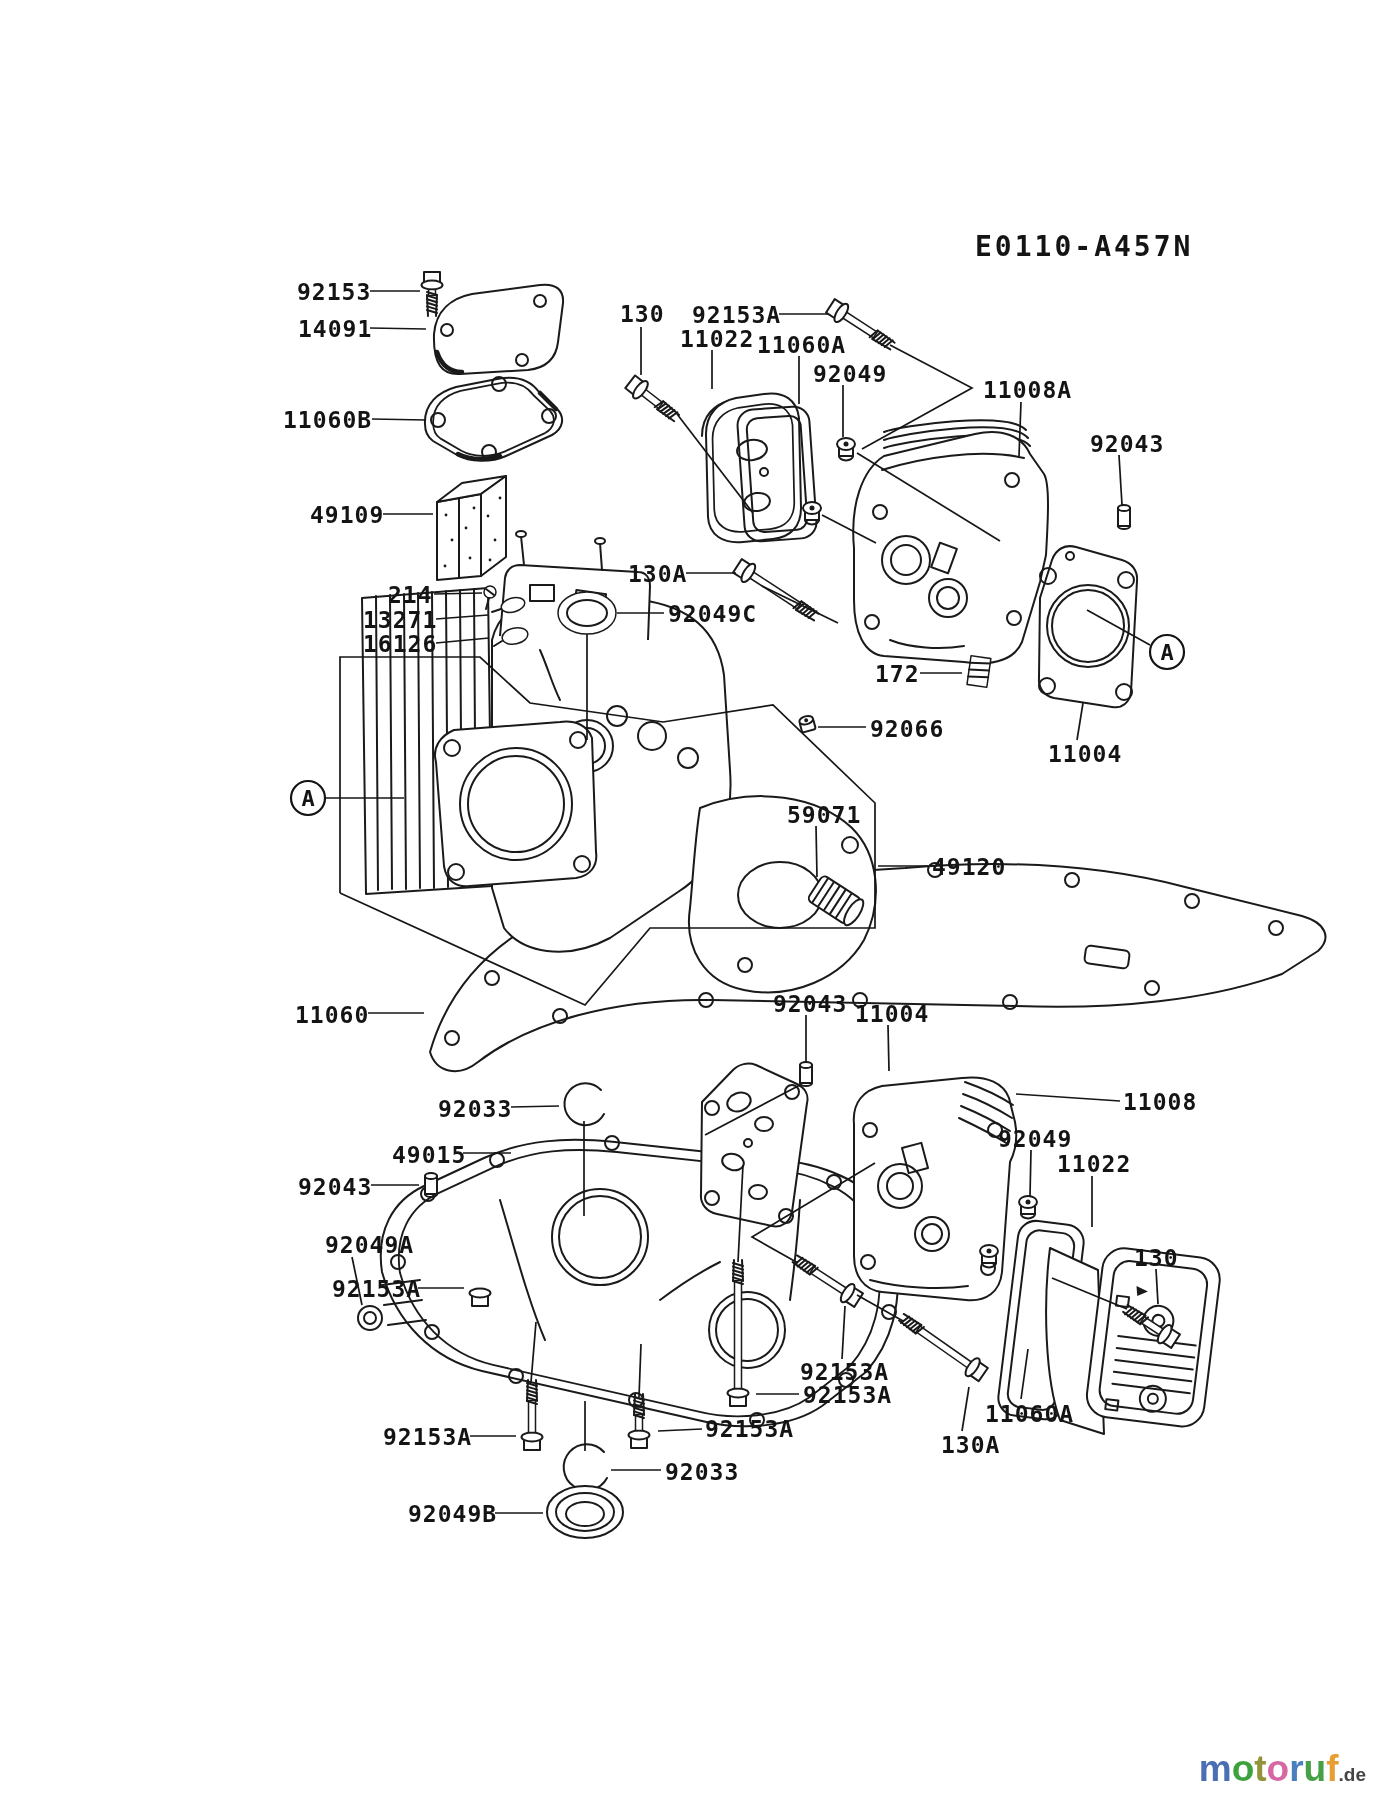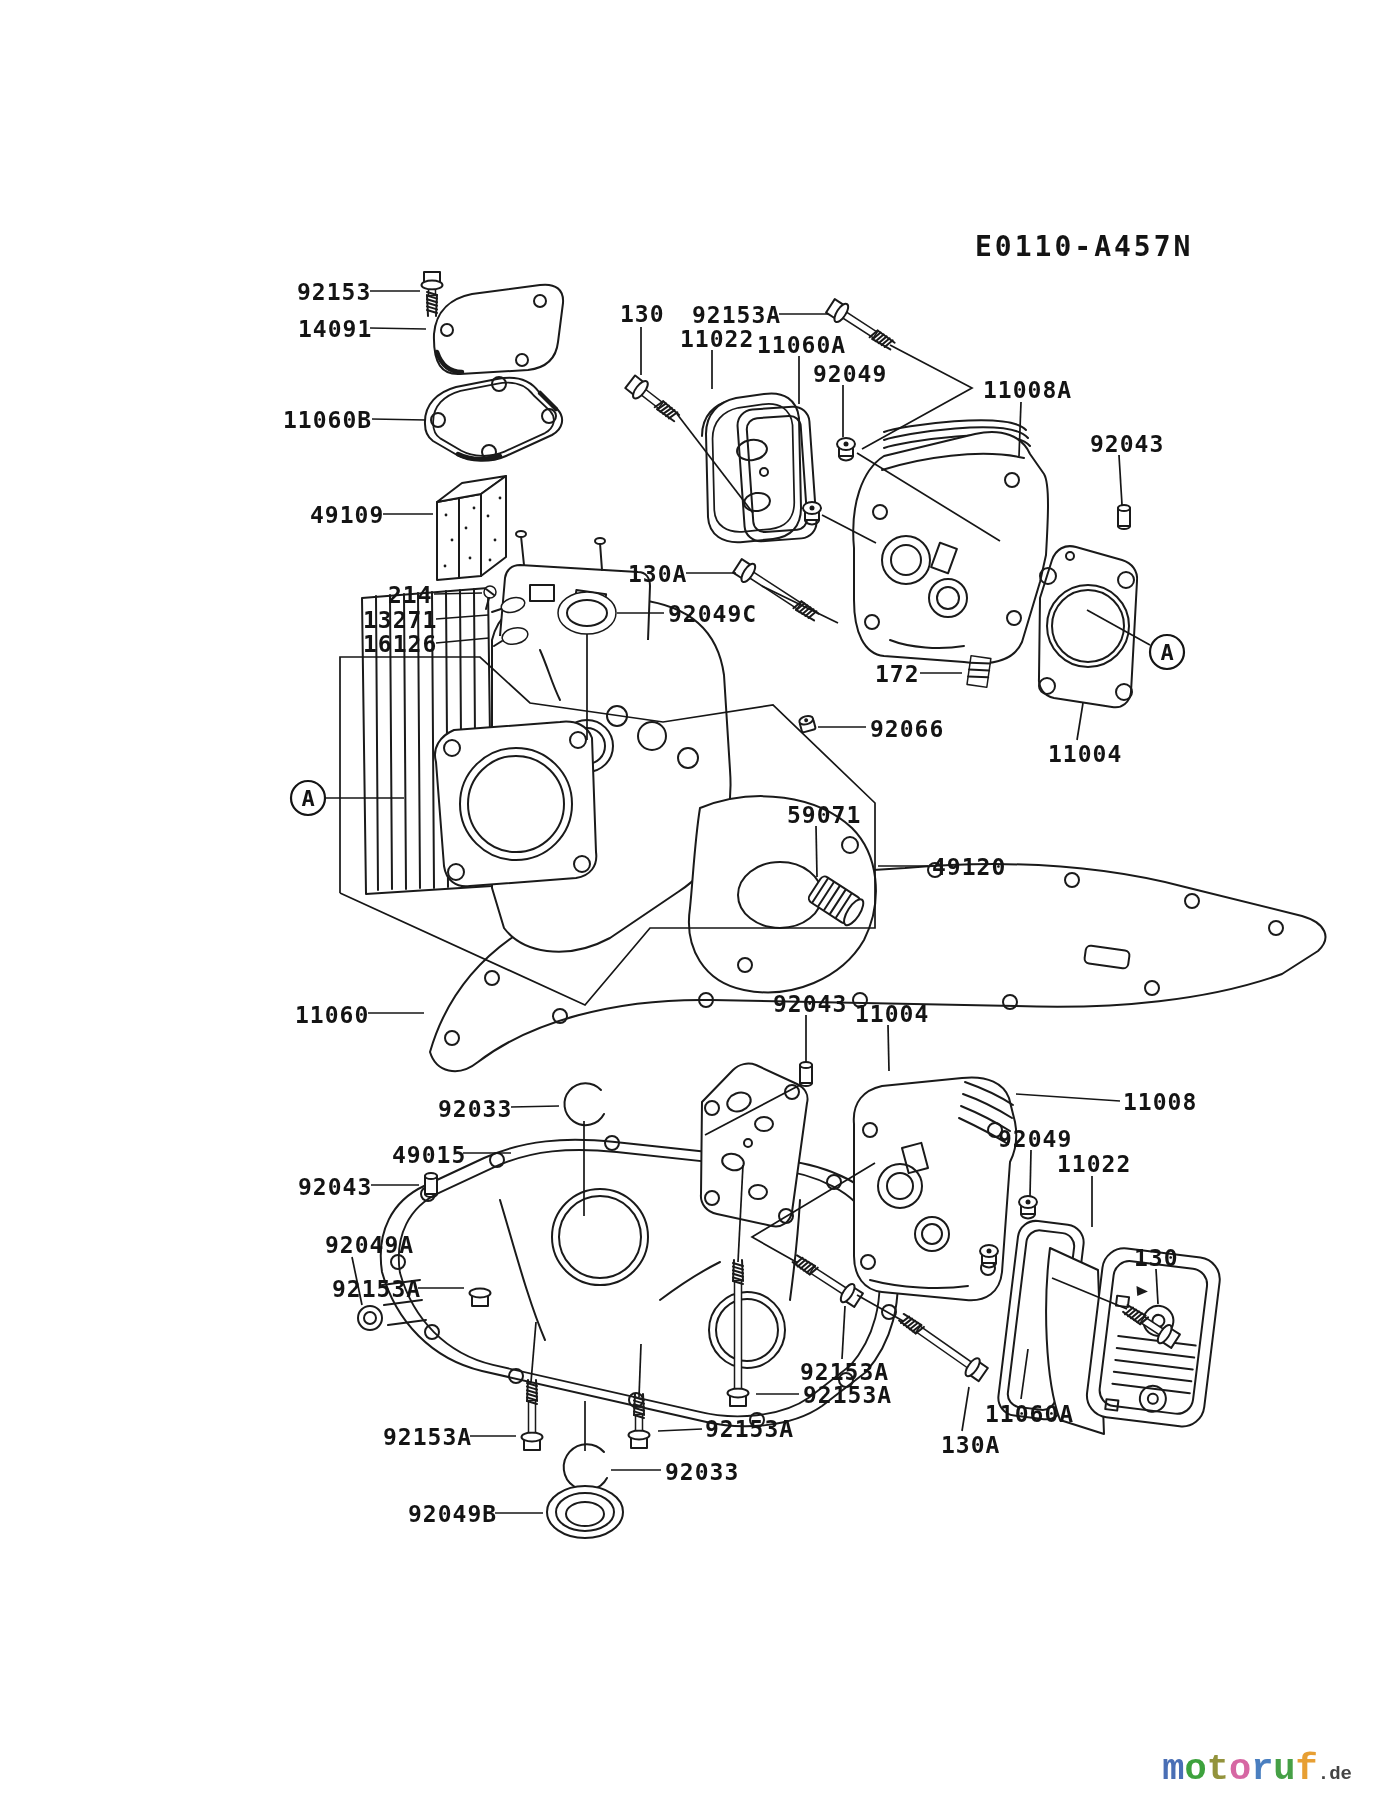--- a/index.html
+++ b/index.html
@@ -9,21 +9,21 @@
   .part-label{font:bold 23px "DejaVu Sans Mono", monospace;fill:#141414;letter-spacing:1px;}
   .title-text{font:bold 28px "DejaVu Sans Mono", monospace;fill:#141414;letter-spacing:3px;}
   .marker-text{font:bold 22px "DejaVu Sans Mono", monospace;fill:#141414;}
   .leader{fill:none;stroke:#161616;stroke-width:1.7;}
   .boundary{fill:none;stroke:#161616;stroke-width:1.7;}
   .ln{fill:none;stroke:#1a1a1a;stroke-width:2;stroke-linejoin:round;stroke-linecap:round;}
   .th{fill:none;stroke:#1a1a1a;stroke-width:4.5;stroke-linejoin:round;stroke-linecap:round;}
   .wh{fill:#ffffff;stroke:#1a1a1a;stroke-width:2;stroke-linejoin:round;}
   .wh15{fill:#ffffff;stroke:#1a1a1a;stroke-width:1.5;stroke-linejoin:round;}
   .dot{fill:#1a1a1a;stroke:none;}
-  .watermark{position:absolute;right:24px;bottom:10px;font-family:Liberation Mono, monospace;
+  .watermark{position:absolute;right:10px;bottom:10px;font-family:Liberation Sans, sans-serif;
              font-weight:bold;font-size:37px;letter-spacing:0px;white-space:nowrap;margin-left:11px;}
   .watermark .tld{font-size:19px;color:#444;font-weight:bold;}
 </style>
 </head>
 <body>
 
 <div class="page">
 <svg id="diagram" width="1376" height="1800" viewBox="0 0 1376 1800" xmlns="http://www.w3.org/2000/svg">
 
   <g id="parts-art">

